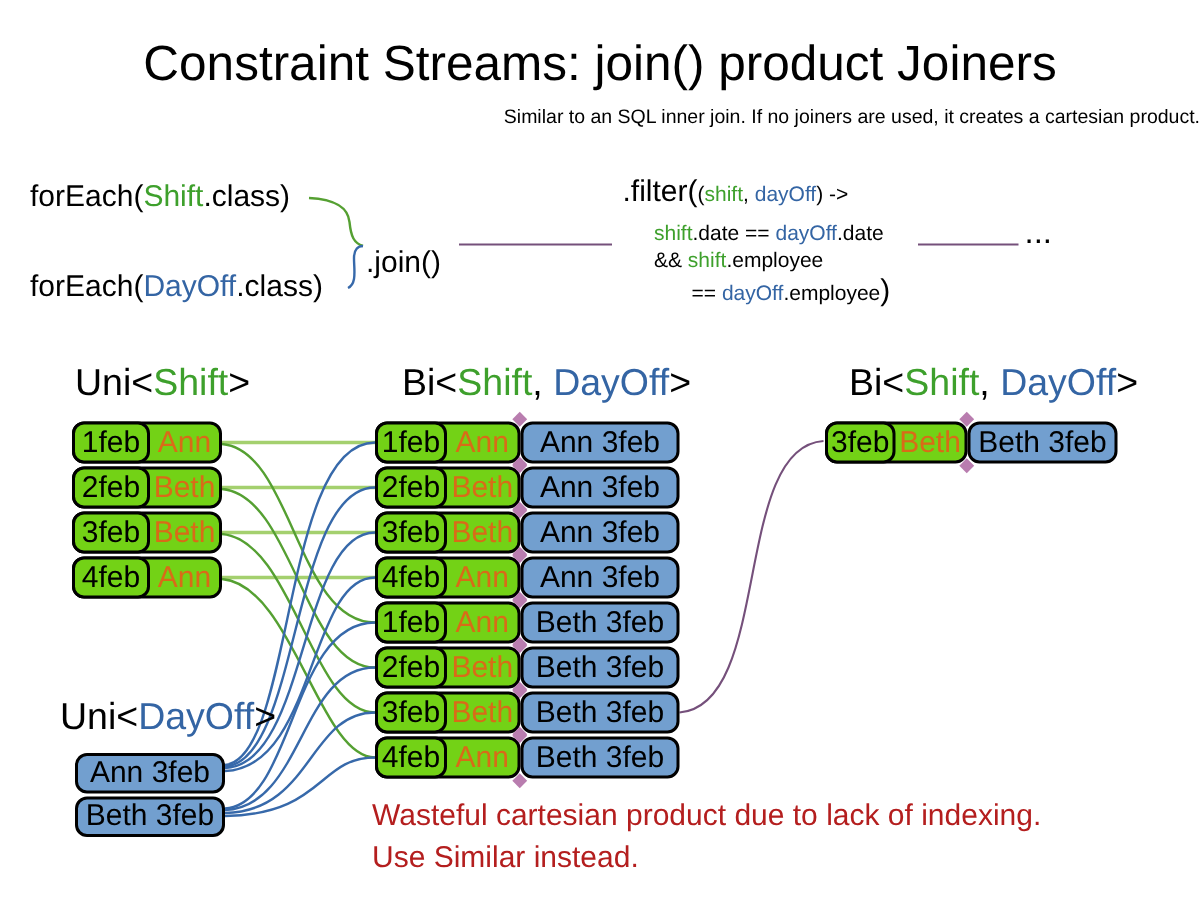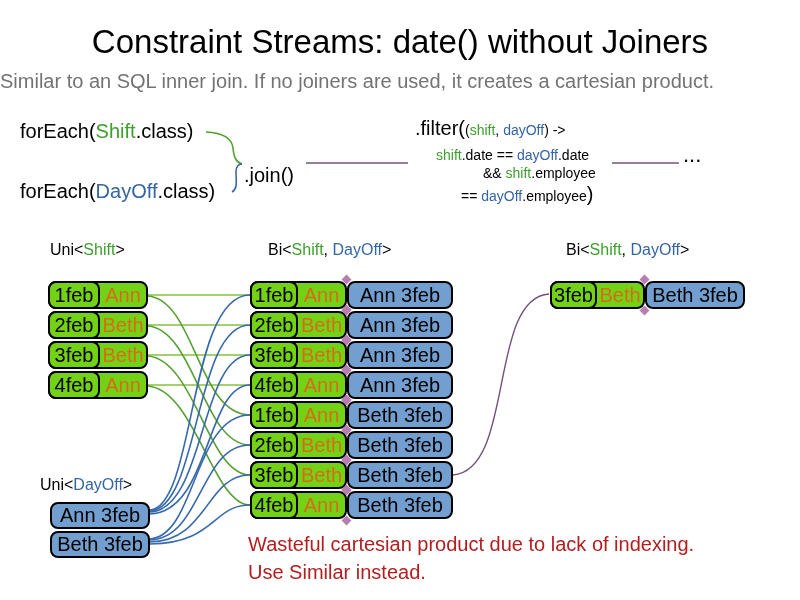--- a/index.html
+++ b/index.html
@@ -3,44 +3,44 @@
 <meta charset="utf-8">
 <style>
   html,body{margin:0;padding:0;background:#fff;}
   #stage{
     position:relative;width:800px;height:600px;background:#ffffff;overflow:hidden;
     font-family:"Liberation Sans",sans-serif;color:#000;
   }
   
   .title{position:absolute;top:24px;left:0;width:100%;text-align:center;
     font-size:33px;line-height:36px;color:#000;white-space:nowrap;}
-  .subtitle{position:absolute;top:70px;left:0;width:100%;text-align:left;
-    font-size:20px;color:#737373;}
+  .subtitle{position:absolute;top:70px;left:0;width:100%;text-align:right;
+    font-size:13px;color:#000000;}
   
   .code{font-size:20px;line-height:23px;white-space:nowrap;position:absolute;}
   .fe1{left:20px;top:120px;}
   .fe2{left:20px;top:180px;}
   .join{left:244px;top:132px;margin-top:32px;}
   .ellipsis{left:683px;top:143px;font-size:22px;}
   .f-line{position:absolute;white-space:nowrap;}
   .f1{left:415px;top:112px;font-size:20px;line-height:33px;}
   .f2{left:436px;top:147px;font-size:14px;line-height:16px;}
-  .f3{left:436px;top:165px;font-size:14px;line-height:16px;margin-left:47px;}
+  .f3{left:436px;top:165px;font-size:14px;line-height:16px;}
   .f4{left:461px;top:184px;font-size:14px;line-height:20px;}
   .f-line .small,.f1 .small{font-size:14px;}
   .f-line .big{font-size:20px;}
   .tok-k{color:#000;}
   .tok-g{color:var(--green-text);}
   .tok-b{color:var(--blue-text);}
   
-  .dlabel{position:absolute;font-size:16px;white-space:nowrap;}
+  .dlabel{position:absolute;font-size:25px;white-space:nowrap;}
   .lbl-uni-shift{left:50px;top:241px;}
   .lbl-bi-mid{left:268px;top:241px;}
   .lbl-bi-right{left:566px;top:241px;}
-  .lbl-uni-dayoff{left:40px;top:476px;}
+  .lbl-uni-dayoff{left:40px;top:464px;}
   
   .tbl{position:absolute;display:flex;flex-direction:column;gap:2px;}
   #shift-table{left:48px;top:281px;}
   #bi-table{left:250px;top:281px;}
   #dayoff-table{left:50px;top:502px;}
   #bi-right-table{left:550px;top:281px;}
   .row{box-sizing:border-box;font-size:20px;}
   .green-row{position:relative;width:100px;height:28px;background:var(--green-fill);
     border:2px solid #000;border-radius:8px;}
   .datebox{position:absolute;left:-2px;top:-2px;height:28px;width:52px;box-sizing:border-box;
@@ -103,21 +103,21 @@
     <path d="M150 514 C 210 512, 206 385, 250 385" fill="none" stroke-width="1.6" stroke="#3769AA"></path>
 
     <path d="M150 539 C 196 536, 194 415, 250 415" fill="none" stroke-width="1.6" stroke="#3769AA"></path>
     <path d="M150 540 C 202 538, 200 445, 250 445" fill="none" stroke-width="1.6" stroke="#3769AA"></path>
     <path d="M150 542 C 208 541, 206 475, 250 475" fill="none" stroke-width="1.6" stroke="#3769AA"></path>
     <path d="M150 544 C 216 543, 212 505, 250 505" fill="none" stroke-width="1.6" stroke="#3769AA"></path>
 
     <path d="M453 475 C 515 470, 488 298, 549 294" fill="none" stroke-width="1.4" stroke="#75507B"></path>
   </svg>
 
-  <div class="title">Constraint Streams: date() without Joiners</div>
+  <div class="title">Constraint Streams: join() product Joiners</div>
   <div class="subtitle">Similar to an SQL inner join. If no joiners are used, it creates a cartesian product.</div>
 
   <div class="code fe2"><span class="tok-k">forEach(</span><span class="tok-b">DayOff</span><span class="tok-k">.class)</span></div>
   <div class="code fe1"><span class="tok-k">forEach(</span><span class="tok-g">Shift</span><span class="tok-k">.class)</span></div>
   <div class="code join">.join()</div>
   <div class="f-line f1"><span class="big tok-k">.filter(</span><span class="small"><span class="tok-k">(</span><span class="tok-g">shift</span><span class="tok-k">, </span><span class="tok-b">dayOff</span><span class="tok-k">) -&gt;</span></span></div>
   <div class="f-line f2"><span class="tok-g">shift</span><span class="tok-k">.date == </span><span class="tok-b">dayOff</span><span class="tok-k">.date</span></div>
   <div class="f-line f3"><span class="tok-k">&amp;&amp; </span><span class="tok-g">shift</span><span class="tok-k">.employee</span></div>
   <div class="f-line f4"><span class="small"><span class="tok-k">== </span><span class="tok-b">dayOff</span><span class="tok-k">.employee</span></span><span class="big tok-k">)</span></div>
   <div class="code ellipsis">...</div>

